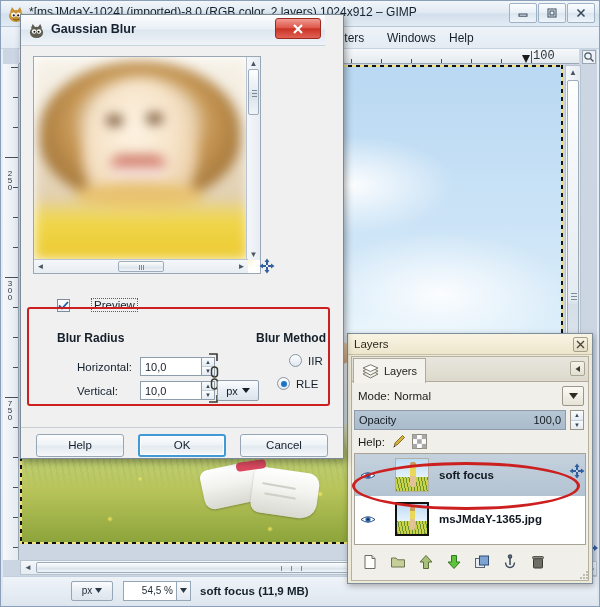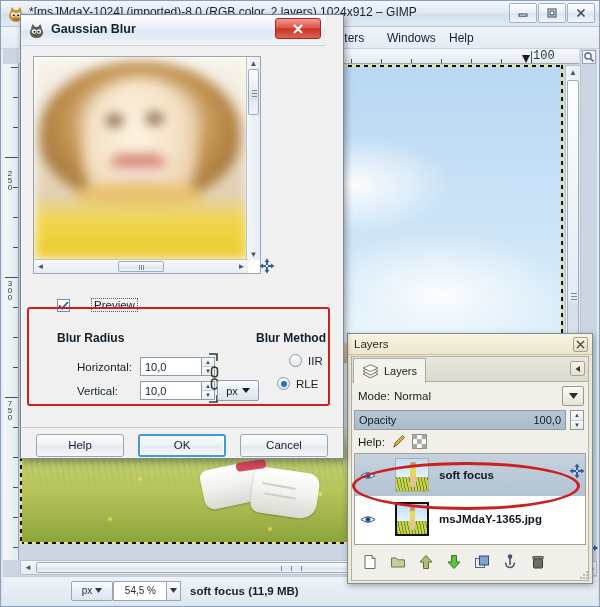--- a/index.html
+++ b/index.html
@@ -224,26 +224,26 @@
   }
   .unit-combo {
     margin-left: 68px;
     width: 42px; height: 20px;
     background: linear-gradient(to bottom, #fbfcfe, #e6ecf3 55%, #dde5ed);
     border: 1px solid #96a6b6; border-radius: 2px;
     display: flex; align-items: center; justify-content: center;
     gap: 3px; font-size: 10px; color: #1e2832;
   }
   .zoom-entry {
-    margin-left: 0;
+    margin-left: 10px;
     width: 54px; height: 20px;
     background: #ffffff;
     border: 1px solid #96a6b6;
     display: flex; align-items: center; justify-content: flex-end;
-    padding-right: 10px;
+    padding-right: 3px;
     font-size: 10px; color: #1e2832;
   }
   .zoom-arrow {
     width: 14px; height: 20px;
     background: linear-gradient(to bottom, #fbfcfe, #e2e9f1);
     border: 1px solid #96a6b6; border-left: none;
     display: flex; align-items: center; justify-content: center;
     font-size: 7px; color: #39454f;
   }
   .status-text {

